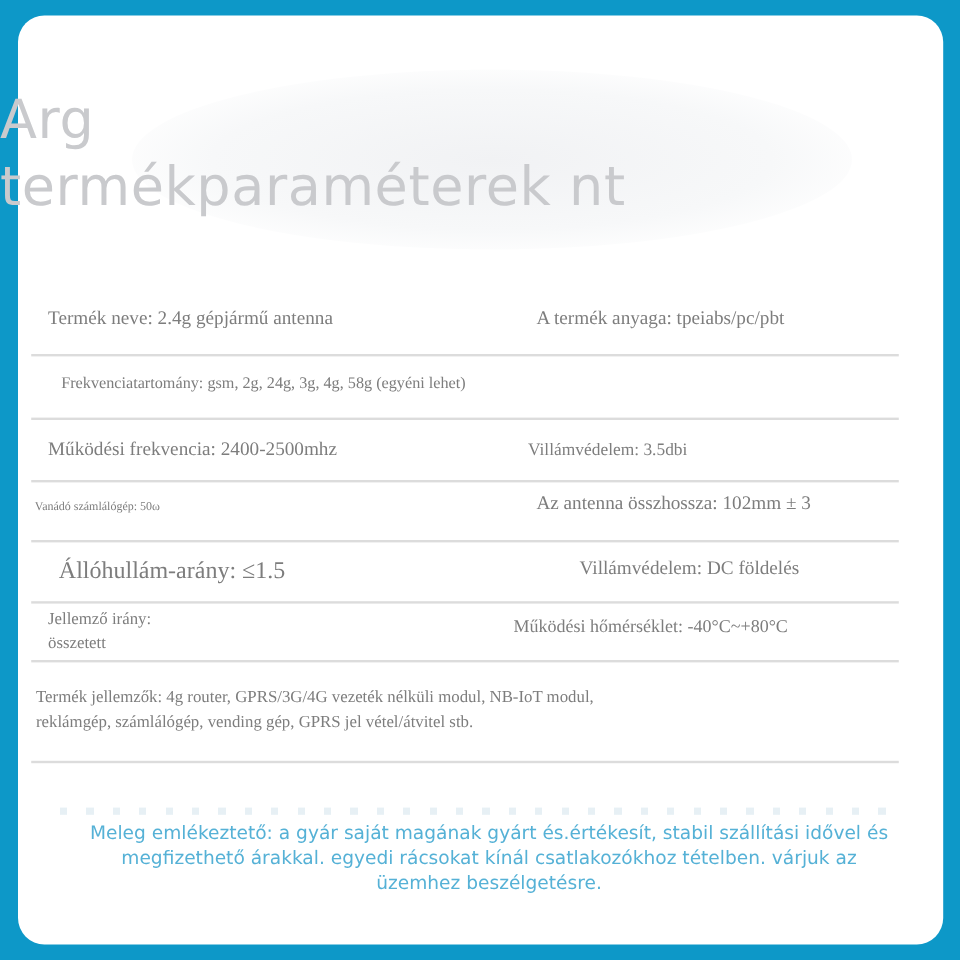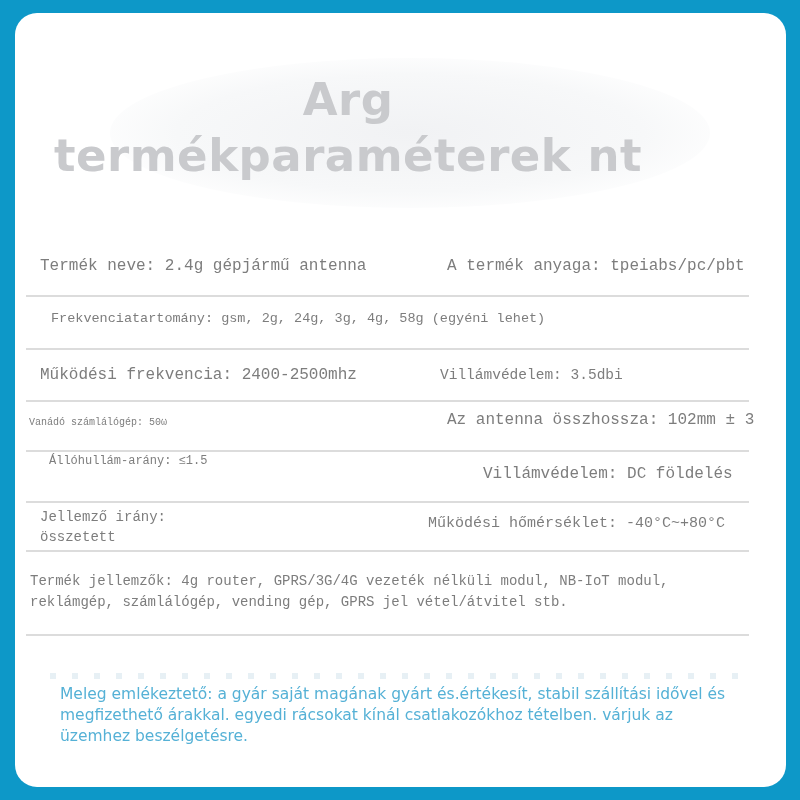--- a/index.html
+++ b/index.html
@@ -21,46 +21,46 @@
       position: absolute;
       left: 110px; top: 58px;
       width: 600px; height: 150px;
       border-radius: 50%;
       background: radial-gradient(ellipse at center, #f1f2f4 0%, #f7f8f9 55%, #ffffff 80%);
     }
     .title {
       position: absolute;
       left: 0; top: 72px;
       width: 696px;
-      text-align: center;
+      text-align: left;
       color: #c9cacd;
       font-size: 45px;
       line-height: 56px;
-      font-weight: bold;
+      font-weight: normal;
       letter-spacing: 0.5px;
     }
     .divider {
       position: absolute;
       left: 26px;
       width: 723px;
       height: 2px;
       background: #dcdcdc;
     }
     .cell {
       position: absolute;
       color: #7d7d7d;
       white-space: nowrap;
-      font-family: Liberation Mono, monospace;
+      font-family: Liberation Serif, serif;
     }
     .cell.wrap { white-space: normal; text-align: left; }
     .reminder {
       position: absolute;
       left: 60px; top: 684px;
       width: 695px;
-      text-align: left;
+      text-align: center;
       color: #55b1d6;
       font-size: 15.5px;
       line-height: 21px;
     }
     .ghost-dots {
       position: absolute;
       left: 50px; top: 673px;
       width: 700px; height: 6px;
       background: repeating-linear-gradient(90deg, #d7e6ee 0 6px, transparent 6px 22px);
       opacity: 0.6;
@@ -85,21 +85,21 @@
 <div class="divider" style="top:348px;"></div>
 
 <div class="cell" style="left:40px; top:366px; font-size:16px;">Működési frekvencia: 2400-2500mhz</div>
 <div class="cell" style="left:440px; top:367px; font-size:14.5px;">Villámvédelem: 3.5dbi</div>
 <div class="divider" style="top:400px;"></div>
 
 <div class="cell" style="left:29px; top:417px; font-size:10px;">Vanádó számlálógép: 50ω</div>
 <div class="cell" style="left:447px; top:411px; font-size:16px;">Az antenna összhossza: 102mm ± 3</div>
 <div class="divider" style="top:450px;"></div>
 
-<div class="cell" style="left:49px; top:454px; font-size:12px;">Állóhullám-arány: ≤1.5</div>
+<div class="cell" style="left:49px; top:465px; font-size:20px;">Állóhullám-arány: ≤1.5</div>
 <div class="cell" style="left:483px; top:465px; font-size:16px;">Villámvédelem: DC földelés</div>
 <div class="divider" style="top:501px;"></div>
 
 <div class="cell wrap" style="left:40px; top:507px; width:138px; font-size:14px; line-height:20px;">
   <div>Jellemző irány:</div>
   <div>összetett</div>
 </div>
 <div class="cell" style="left:428px; top:515px; font-size:15px;">Működési hőmérséklet: -40°C~+80°C</div>
 <div class="divider" style="top:550px;"></div>
 

